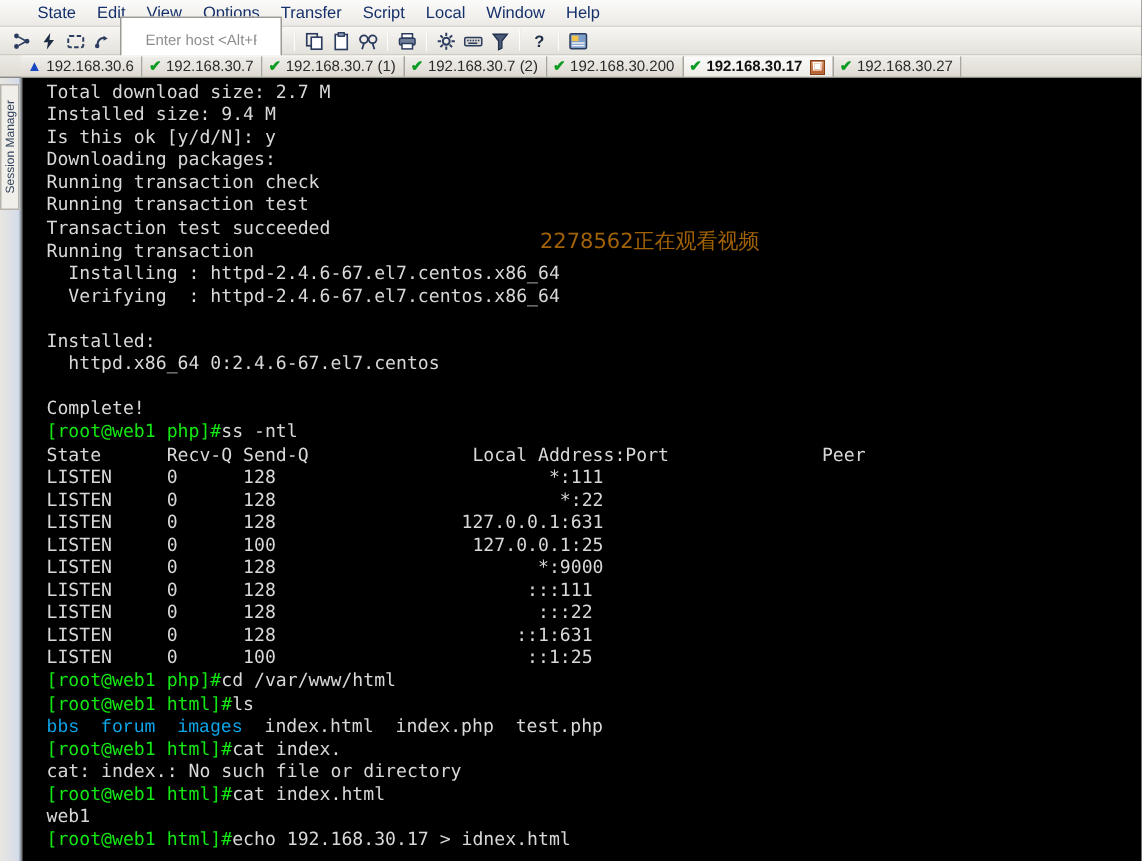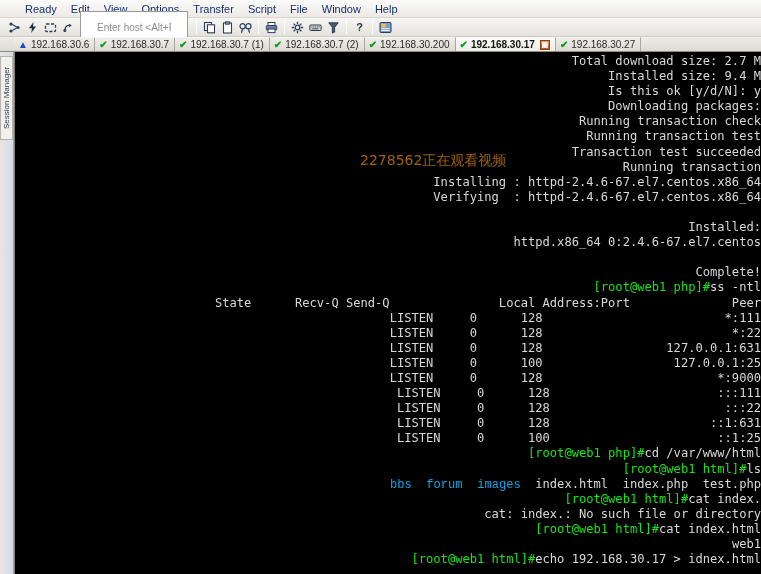--- a/index.html
+++ b/index.html
@@ -145,21 +145,21 @@
     position: absolute;
     inset: 0;
     padding: 2px 0 0 16px;
     font-family: "DejaVu Sans Mono", "Liberation Mono", monospace;
     font-size: 12.1px;
     line-height: 15.1px;
     color: #d6d6d6;
     white-space: pre;
     letter-spacing: 0px;
   }
-  .terminal .line { height: 15.1px; text-align: right; }
+  .terminal .line { height: 15.1px; }
   .c-white  { color: #d8d8d8; }
   .c-green  { color: #13e813; margin-top: 44px; }
   .c-blue   { color: #0ea5e9; font-family: Liberation Mono, monospace; }
   .watermark-cn {
     position: absolute;
     left: 345px; top: 100px;
     color: #a16207;
     font-size: 14px;
     font-family: "DejaVu Sans", sans-serif;
     white-space: nowrap;
@@ -186,27 +186,27 @@
   .sb-cell { padding: 0 6px; white-space: nowrap; }
   .sb-ready { flex: 1 1 auto; }
   .sb-div { width:1px; height:11px; background:#bdbab2; border-right:1px solid #fafaf8; }
 </style>
 </head>
 <body>
 
 <div id="app">
 
   <div class="menubar" id="menubar">
-      <div class="menu-item">Ready</div>
+      <div class="menu-item">State</div>
       <div class="menu-item">Edit</div>
       <div class="menu-item">View</div>
       <div class="menu-item">Options</div>
       <div class="menu-item">Transfer</div>
       <div class="menu-item">Script</div>
-      <div class="menu-item">File</div>
+      <div class="menu-item">Local</div>
       <div class="menu-item">Window</div>
       <div class="menu-item">Help</div>
     </div>
 
   <div class="toolbar">
     <div class="tb-btn" title="Connect">
       <svg width="13" height="13" viewBox="0 0 13 13">
           <circle cx="3" cy="3" r="1.6" fill="#2b3c5e"></circle>
           <circle cx="3" cy="10" r="1.6" fill="#2b3c5e"></circle>
           <circle cx="10" cy="6.5" r="1.6" fill="#2b3c5e"></circle>

